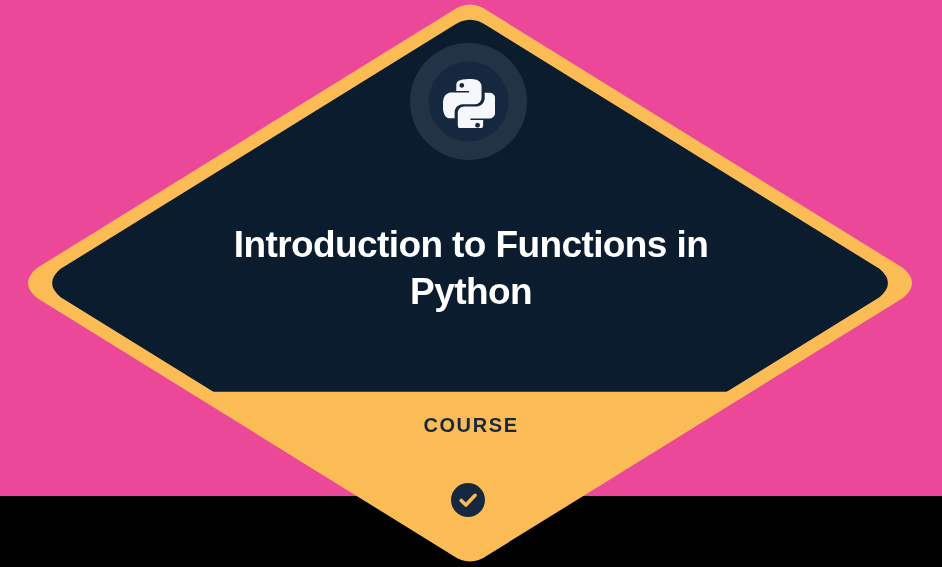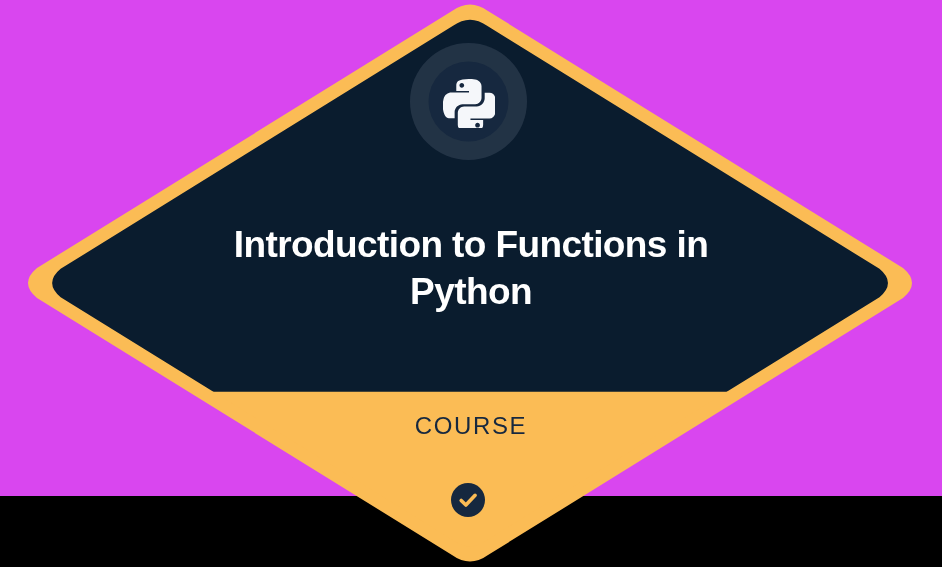--- a/index.html
+++ b/index.html
@@ -11,21 +11,21 @@
     width: 942px;
     height: 567px;
     overflow: hidden;
     font-family: "Liberation Sans", sans-serif;
   }
 
   .badge-stage {
     position: relative;
     width: 942px;
     height: 496px;
-    background: #d946ef;
+    background: #ec4899;
   }
 
   .badge-svg {
     position: absolute;
     left: 0;
     top: 0;
     width: 942px;
     height: 567px;
     display: block;
   }
@@ -78,22 +78,22 @@
   .status-block {
     position: absolute;
     left: 271px;
     top: 408px;
     width: 400px;
     text-align: center;
   }
   .status-line {
     color: #16283f;
     font-family: "Liberation Sans", sans-serif;
-    font-size: 24px;
-    font-weight: normal;
+    font-size: 20px;
+    font-weight: bold;
     line-height: 35px;
     letter-spacing: 1.6px;
   }
 
   .check-wrap {
     position: absolute;
     left: 451px;
     top: 483px;
     width: 34px;
     height: 34px;

